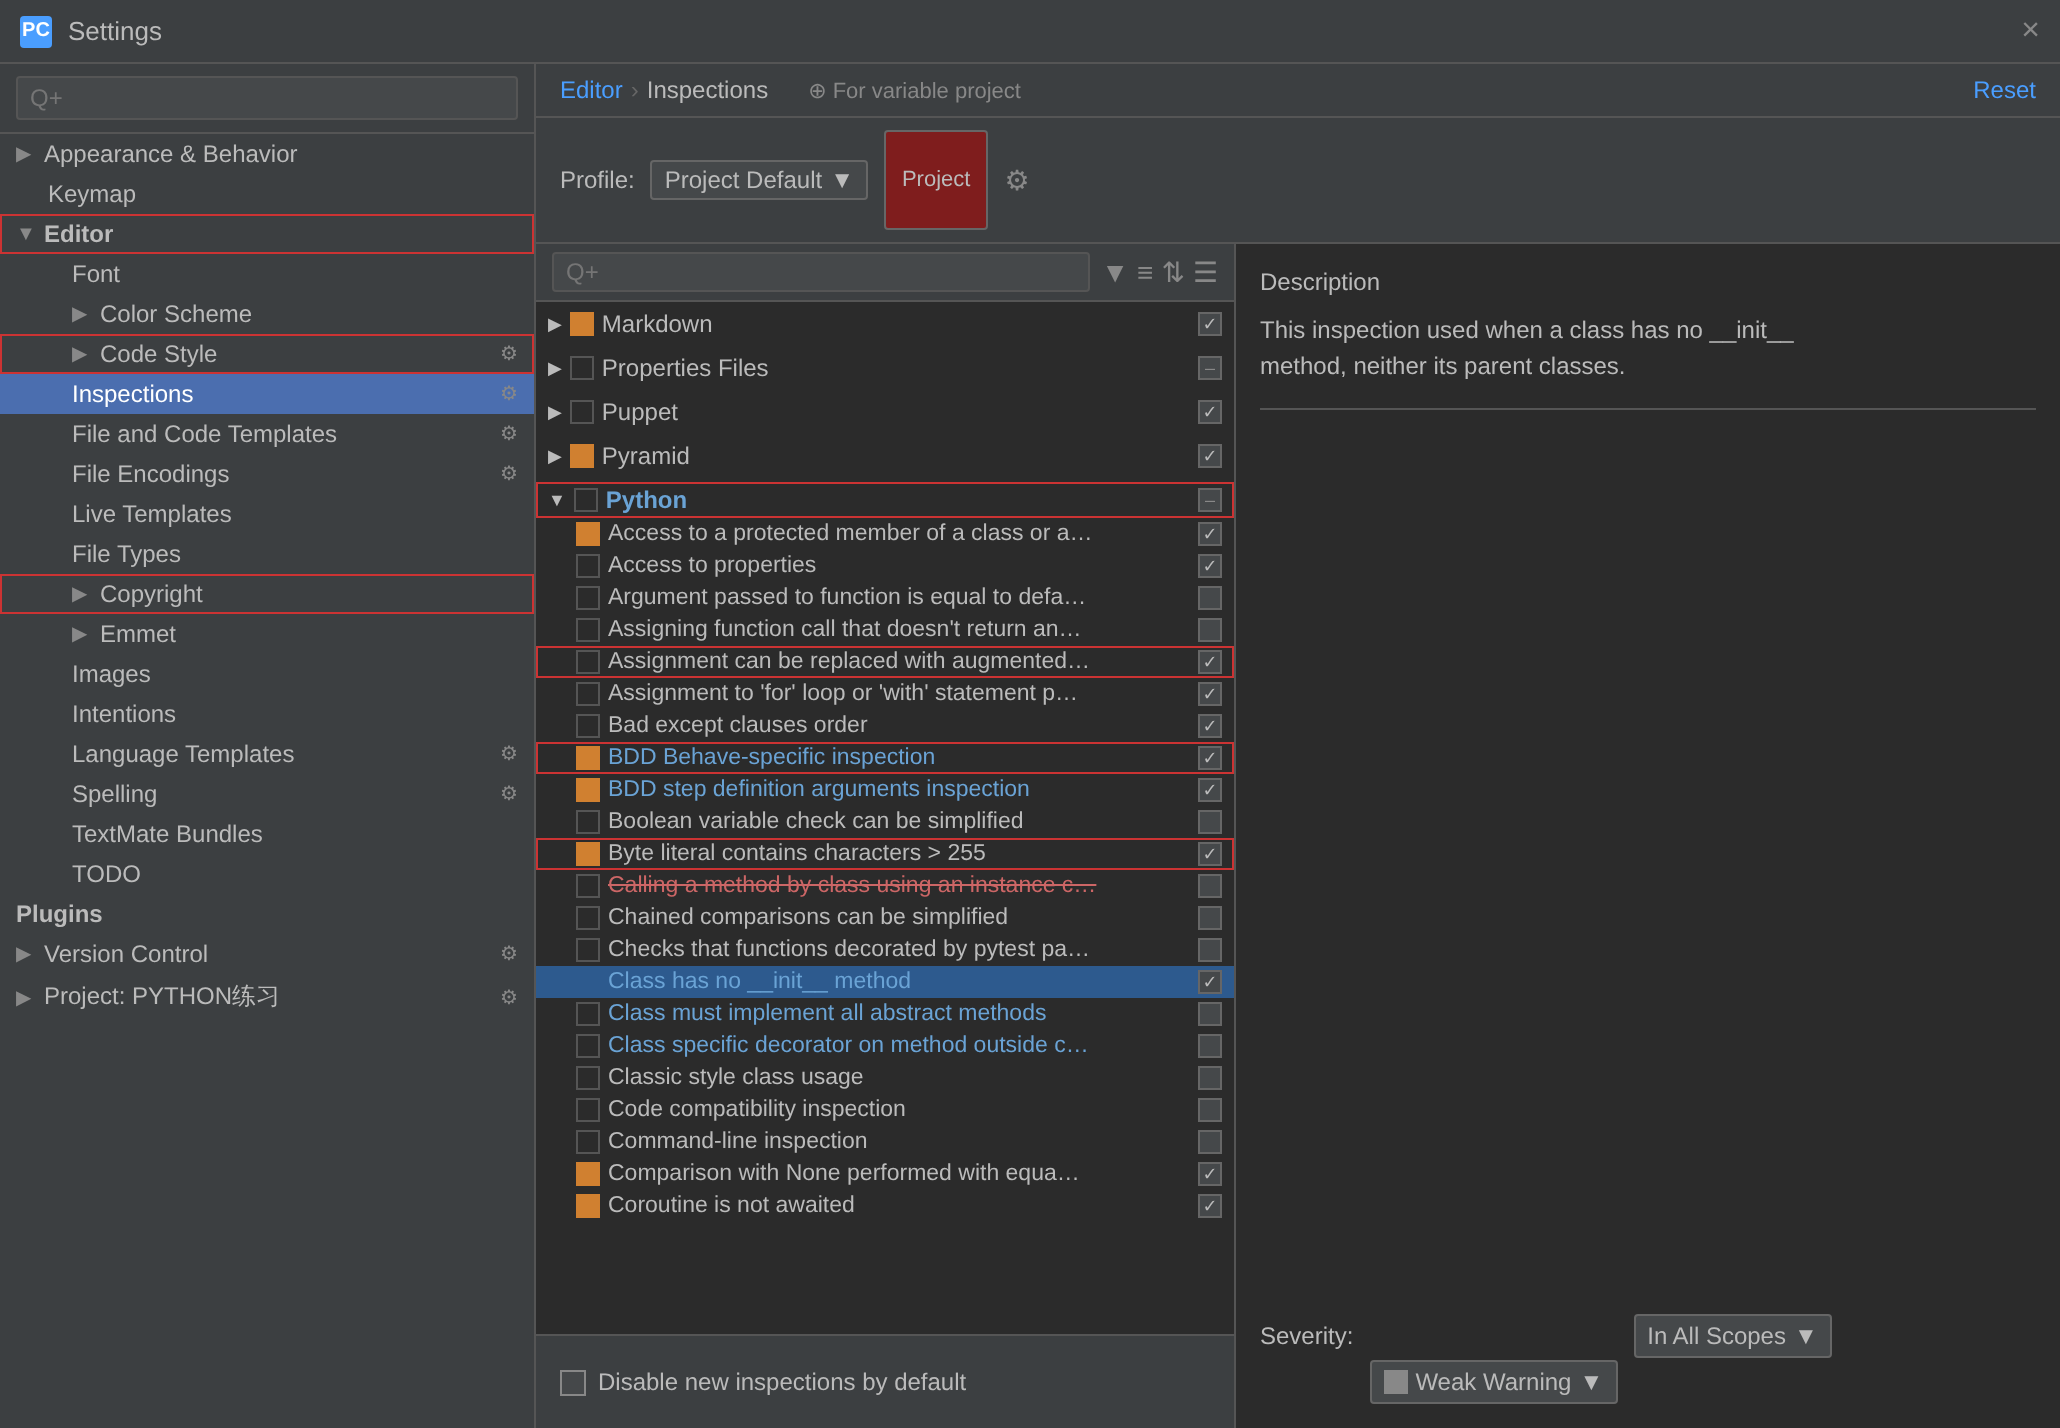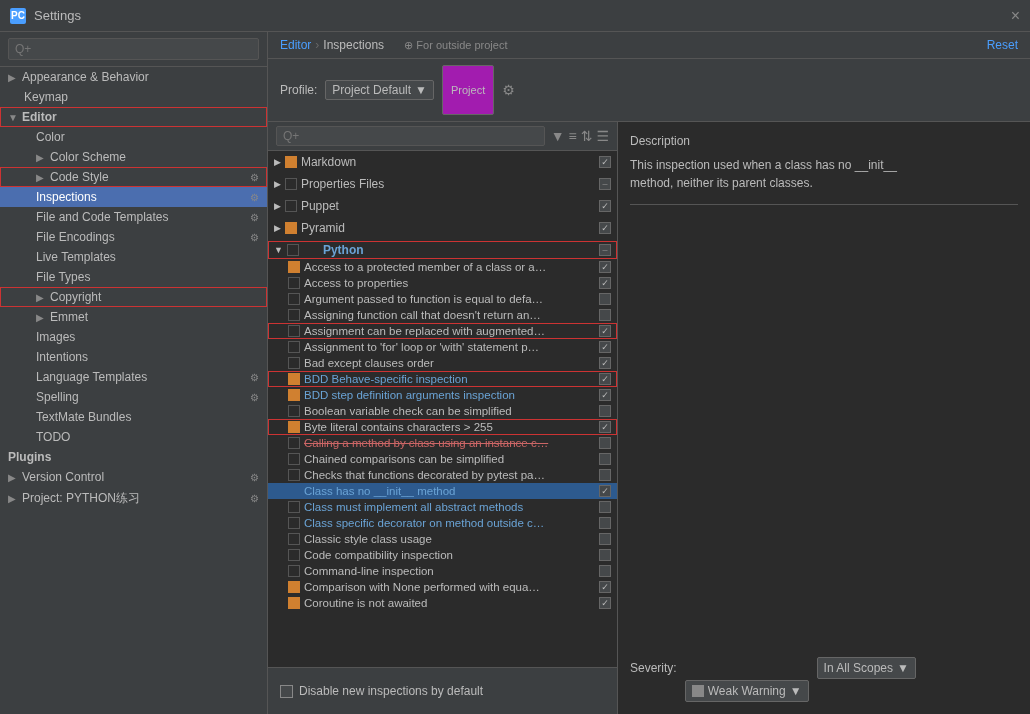--- a/index.html
+++ b/index.html
@@ -34,21 +34,21 @@
     .breadcrumb-path { display: flex; align-items: center; gap: 4px; color: #bbbbbb; font-size: 12px; }
     .breadcrumb-sep { color: #666; }
     .breadcrumb-link { color: #4a9eff; cursor: pointer; }
     .for-current { color: #888; font-size: 11px; margin-left: 16px; }
     .reset-btn { color: #4a9eff; cursor: pointer; font-size: 12px; }
 
     
     .profile-bar { padding: 6px 12px; background: #3c3f41; border-bottom: 1px solid #555; display: flex; align-items: center; gap: 8px; }
     .profile-label { color: #bbbbbb; font-size: 12px; }
     .profile-select { background: #45484a; border: 1px solid #666; color: #bbbbbb; padding: 2px 6px; font-size: 12px; border-radius: 2px; display: flex; align-items: center; gap: 4px; cursor: pointer; }
-    .profile-tag { background: #a21caf; border: 1px solid #666; color: #bbbbbb; padding: 18px 8px; font-size: 11px; border-radius: 2px; }
+    .profile-tag { background: #7f1d1d; border: 1px solid #666; color: #bbbbbb; padding: 18px 8px; font-size: 11px; border-radius: 2px; }
     .gear-icon { color: #888; font-size: 14px; cursor: pointer; }
 
     
     .inspections-area { display: flex; flex: 1; overflow: hidden; }
 
     
     .left-panel { width: 350px; display: flex; flex-direction: column; border-right: 1px solid #555; }
     .filter-bar { padding: 4px 8px; background: #3c3f41; border-bottom: 1px solid #555; display: flex; align-items: center; gap: 6px; }
     .filter-search { background: #45484a; border: 1px solid #555; color: #bbbbbb; padding: 2px 6px; font-size: 12px; border-radius: 2px; flex: 1; outline: none; }
     .filter-icons { display: flex; gap: 4px; color: #888; font-size: 14px; }
@@ -62,21 +62,21 @@
     .insp-name { flex: 1; overflow: hidden; text-overflow: ellipsis; white-space: nowrap; }
     .insp-name.blue-text { color: #6aa3d5; }
     .insp-name.red-strike { color: #cc6666; text-decoration: line-through; }
     .color-swatch { width: 12px; height: 12px; margin-right: 4px; flex-shrink: 0; }
     .swatch-orange { background: #d08030; }
     .swatch-empty { background: transparent; border: 1px solid #555; }
     .checkbox { width: 12px; height: 12px; border: 1px solid #666; background: #45484a; margin-left: 4px; display: flex; align-items: center; justify-content: center; flex-shrink: 0; }
     .checkbox.checked::after { content: '✓'; font-size: 9px; color: #bbbbbb; }
     .checkbox.unchecked { }
     .checkbox.dash::after { content: '–'; font-size: 9px; color: #888; }
-    .python-header { color: #6aa3d5; font-weight: bold; margin-left: 20px; }
+    .python-header { color: #6aa3d5; font-weight: bold; }
     .arrow-right { margin-right: 4px; font-size: 9px; }
     .arrow-down { margin-right: 4px; font-size: 9px; }
 
     
     .right-panel { flex: 1; display: flex; flex-direction: column; padding: 12px; }
     .desc-section { border-bottom: 1px solid #555; padding-bottom: 12px; margin-bottom: 12px; }
     .desc-title { color: #bbbbbb; font-size: 12px; margin-bottom: 8px; font-weight: normal; }
     .desc-text { color: #bbbbbb; font-size: 12px; line-height: 1.5; }
     .severity-section { display: flex; align-items: center; gap: 8px; margin-top: auto; }
     .severity-label { color: #bbbbbb; font-size: 12px; }
@@ -119,21 +119,21 @@
       <span>Keymap</span>
     </div>
 
     <div class="sidebar-item red-border" style="padding-left:8px; font-weight:bold; color:#bbbbbb;">
       <span class="arrow">▼</span>
       <span>Editor</span>
     </div>
 
 
     <div class="sidebar-item indent2">
-      <span>Color</span>
+      <span>Font</span>
     </div>
 
     <div class="sidebar-item indent2">
       <span class="arrow">▶</span>
       <span>Color Scheme</span>
     </div>
 
     <div class="sidebar-item indent2 red-border">
       <span class="arrow">▶</span>
       <span>Code Style</span>
@@ -216,21 +216,21 @@
     </div>
   </div>
 
   <div class="content">
 
     <div class="breadcrumb">
       <div class="breadcrumb-path">
         <span class="breadcrumb-link">Editor</span>
         <span class="breadcrumb-sep">›</span>
         <span>Inspections</span>
-        <span class="for-current">⊕ For outside project</span>
+        <span class="for-current">⊕ For variable project</span>
       </div>
       <span class="reset-btn">Reset</span>
     </div>
 
     <div class="profile-bar">
       <span class="profile-label">Profile:</span>
       <div class="profile-select">
         <span>Project Default</span>
         <span>▼</span>
       </div>

